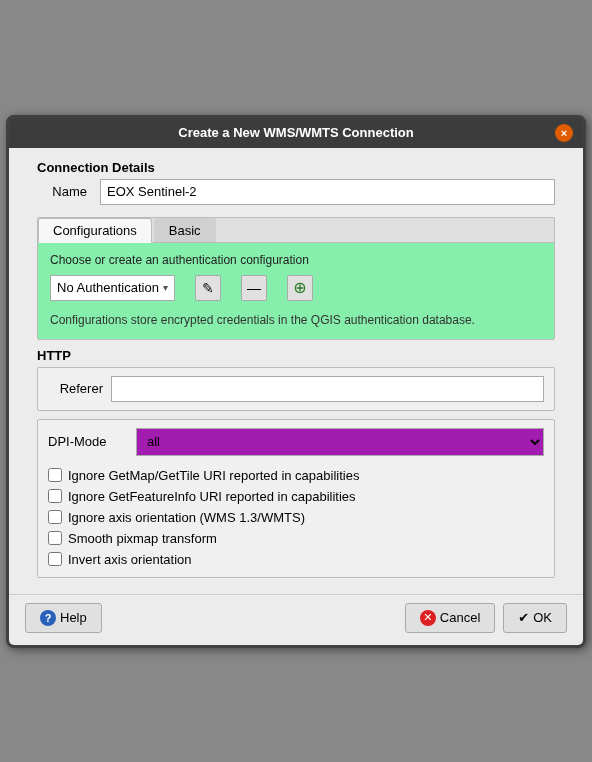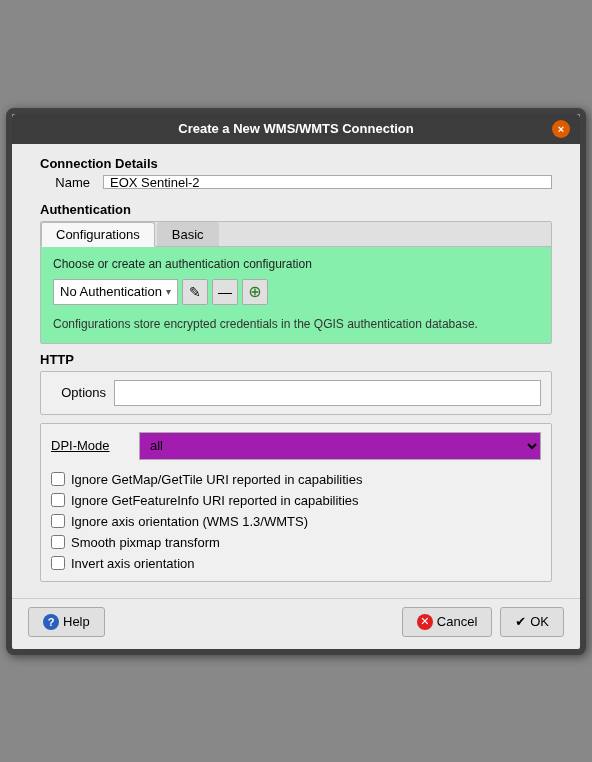--- a/index.html
+++ b/index.html
@@ -9,21 +9,21 @@
       background: #888;
       display: flex;
       justify-content: center;
       align-items: center;
       width: 592px;
       height: 762px;
     }
     .dialog {
       width: 580px;
       background: #ececec;
-      border: 6px solid #404040;
+      border: 3px solid #404040;
       border-radius: 8px;
       box-shadow: 2px 2px 10px rgba(0,0,0,0.5);
       display: flex;
       flex-direction: column;
     }
     .title-bar {
       background: #3c3c3c;
       color: #fff;
       padding: 6px 10px;
       display: flex;
@@ -68,21 +68,21 @@
       gap: 13px;
       margin-bottom: 4px;
     }
     .form-label {
       width: 50px;
       text-align: right;
       font-size: 13px;
     }
     .form-input {
       flex: 1;
-      height: 14px;
+      height: 26px;
       border: 1px solid #aaa;
       background: #fff;
       padding: 2px 6px;
       font-size: 13px;
       outline: none;
     }
     .auth-group {
       border: 1px solid #bbb;
       background: #86efac;
       border-radius: 2px;
@@ -113,21 +113,21 @@
       padding: 10px 12px;
     }
     .auth-description {
       font-size: 12px;
       margin-bottom: 8px;
       color: #222;
     }
     .auth-controls {
       display: flex;
       align-items: center;
-      gap: 4px;
+      gap: 20px;
       margin-bottom: 10px;
     }
     .auth-select-wrapper {
       display: flex;
       align-items: center;
       border: 1px solid #aaa;
       background: #fff;
       height: 26px;
       padding: 0 6px;
       gap: 4px;
@@ -191,21 +191,20 @@
     }
     .dpi-row {
       display: flex;
       align-items: center;
       gap: 8px;
       margin-bottom: 8px;
     }
     .dpi-label {
       width: 80px;
       font-size: 13px;
-      text-decoration: underline;
     }
     .dpi-select {
       flex: 1;
       height: 28px;
       border: 1px solid #aaa;
       background: #a21caf;
       font-size: 13px;
       padding: 0 6px;
     }
     .checkbox-row {
@@ -283,21 +282,20 @@
 
     <div>
       <div class="section-label">Connection Details</div>
       <div class="form-row">
         <span class="form-label">Name</span>
         <input class="form-input" type="text" value="EOX Sentinel-2" style="">
       </div>
     </div>
 
     <div>
-      <div class="section-label">Authentication</div>
       <div class="auth-group">
         <div class="tabs-bar">
           <div class="tab active">
             <span>Configurations</span>
           </div>
           <div class="tab">
             <span>Basic</span>
           </div>
         </div>
         <div class="tab-content">
@@ -319,21 +317,21 @@
           </div>
           <div class="auth-info-text">Configurations store encrypted credentials in the QGIS authentication database.</div>
         </div>
       </div>
     </div>
 
     <div>
       <div class="section-label">HTTP</div>
       <div class="section-box">
         <div class="referer-row">
-          <span class="referer-label">Options</span>
+          <span class="referer-label">Referer</span>
           <input class="referer-input" type="text" style="">
         </div>
       </div>
     </div>
 
     <div>
       <div class="section-box wms-options">
         <div class="dpi-row">
           <span class="dpi-label">DPI-Mode</span>
           <select class="dpi-select">

